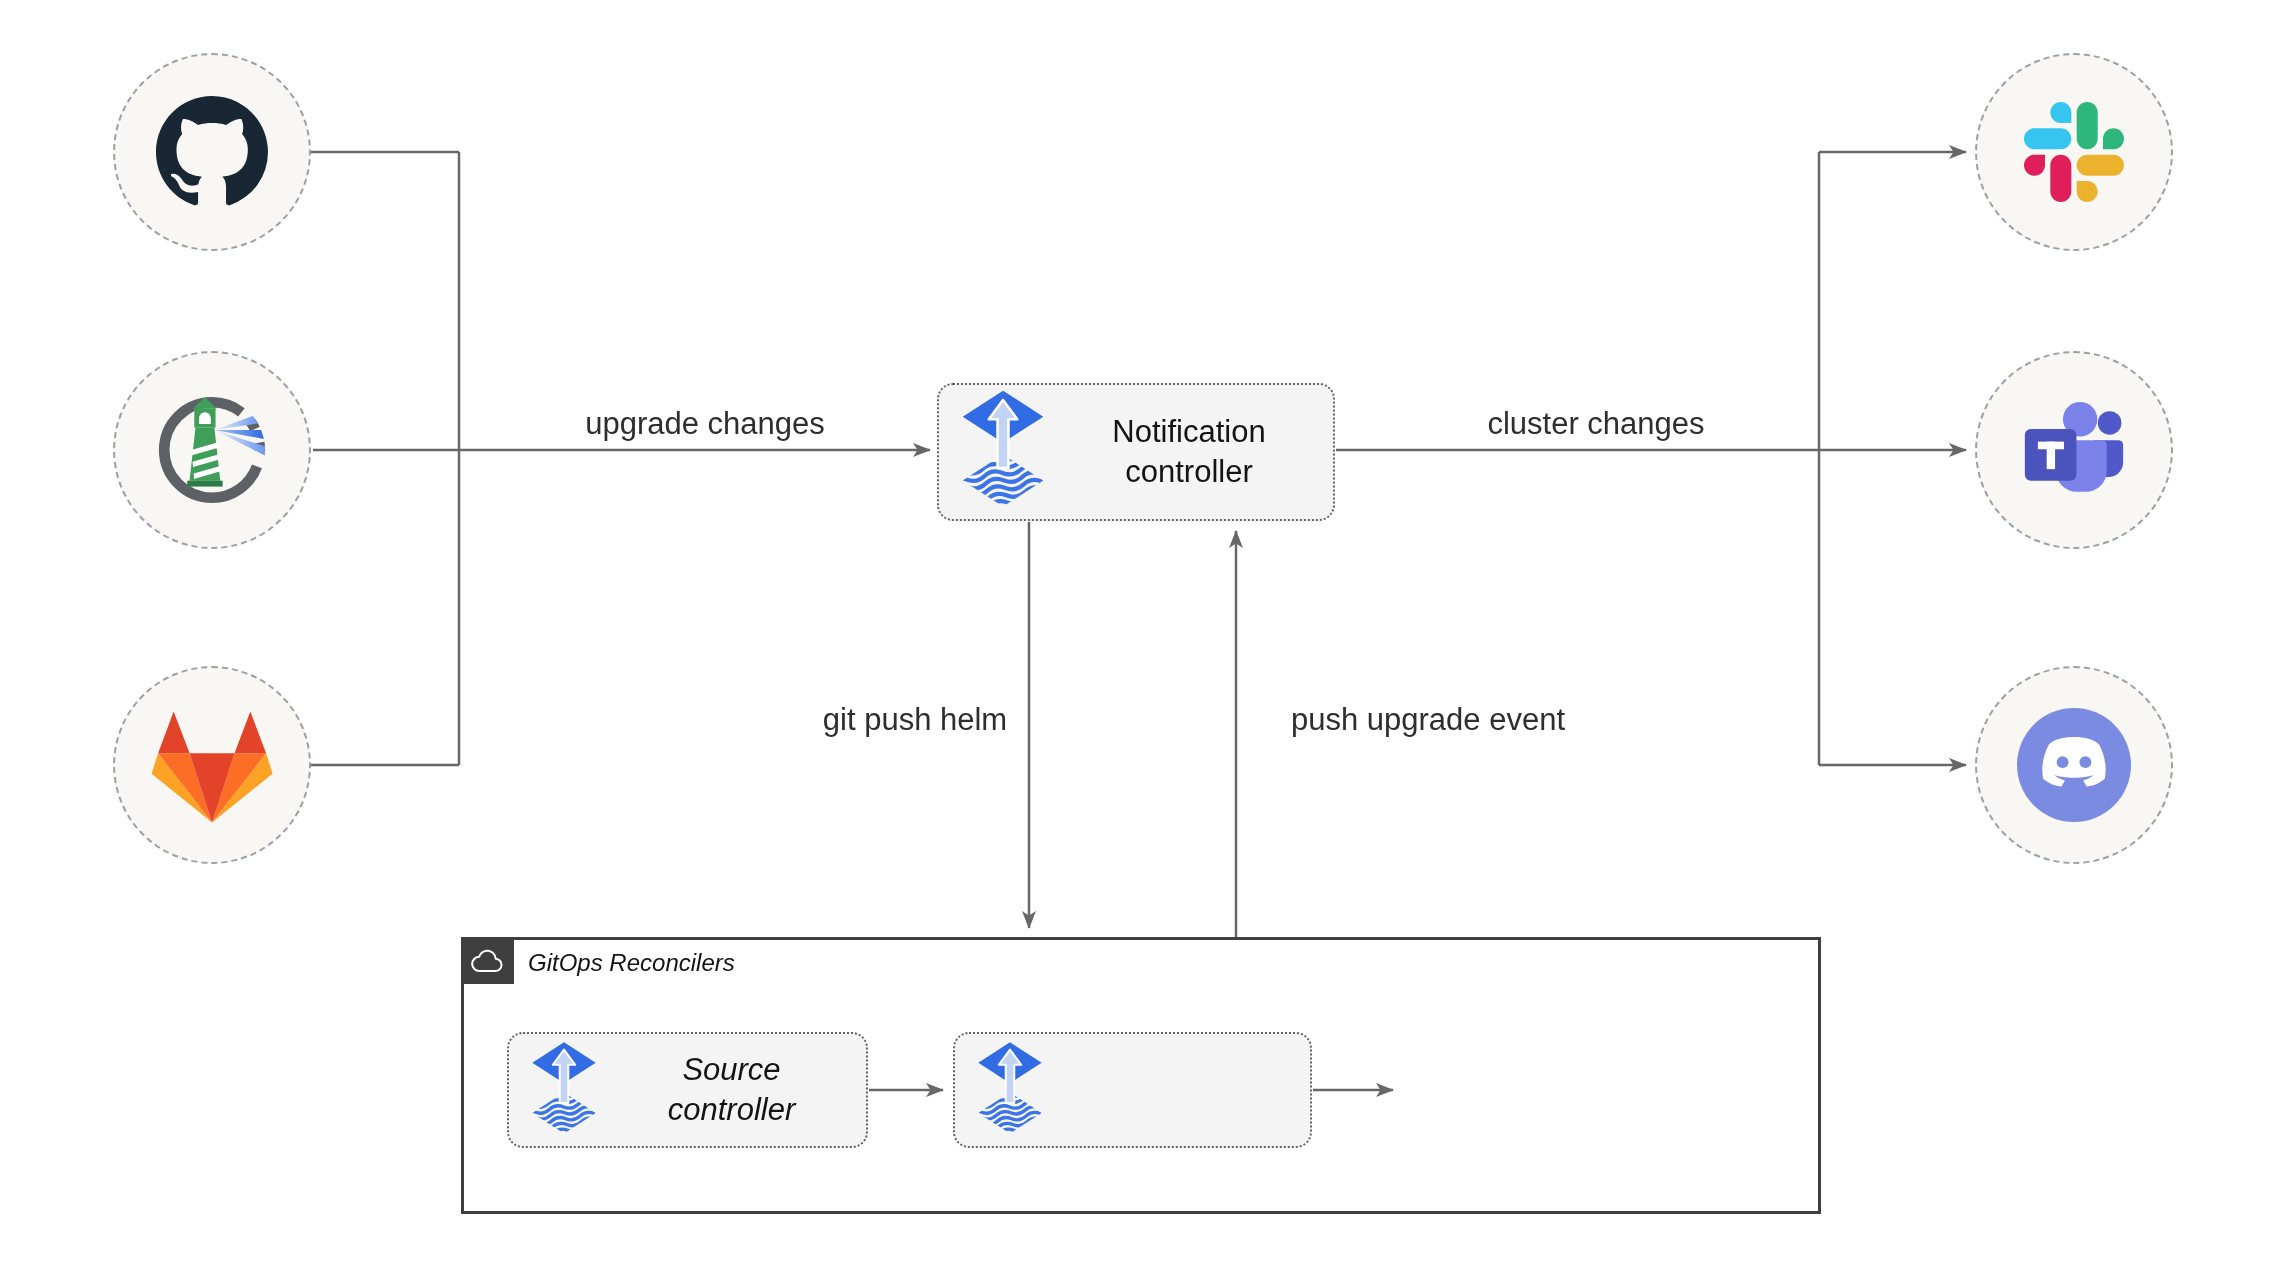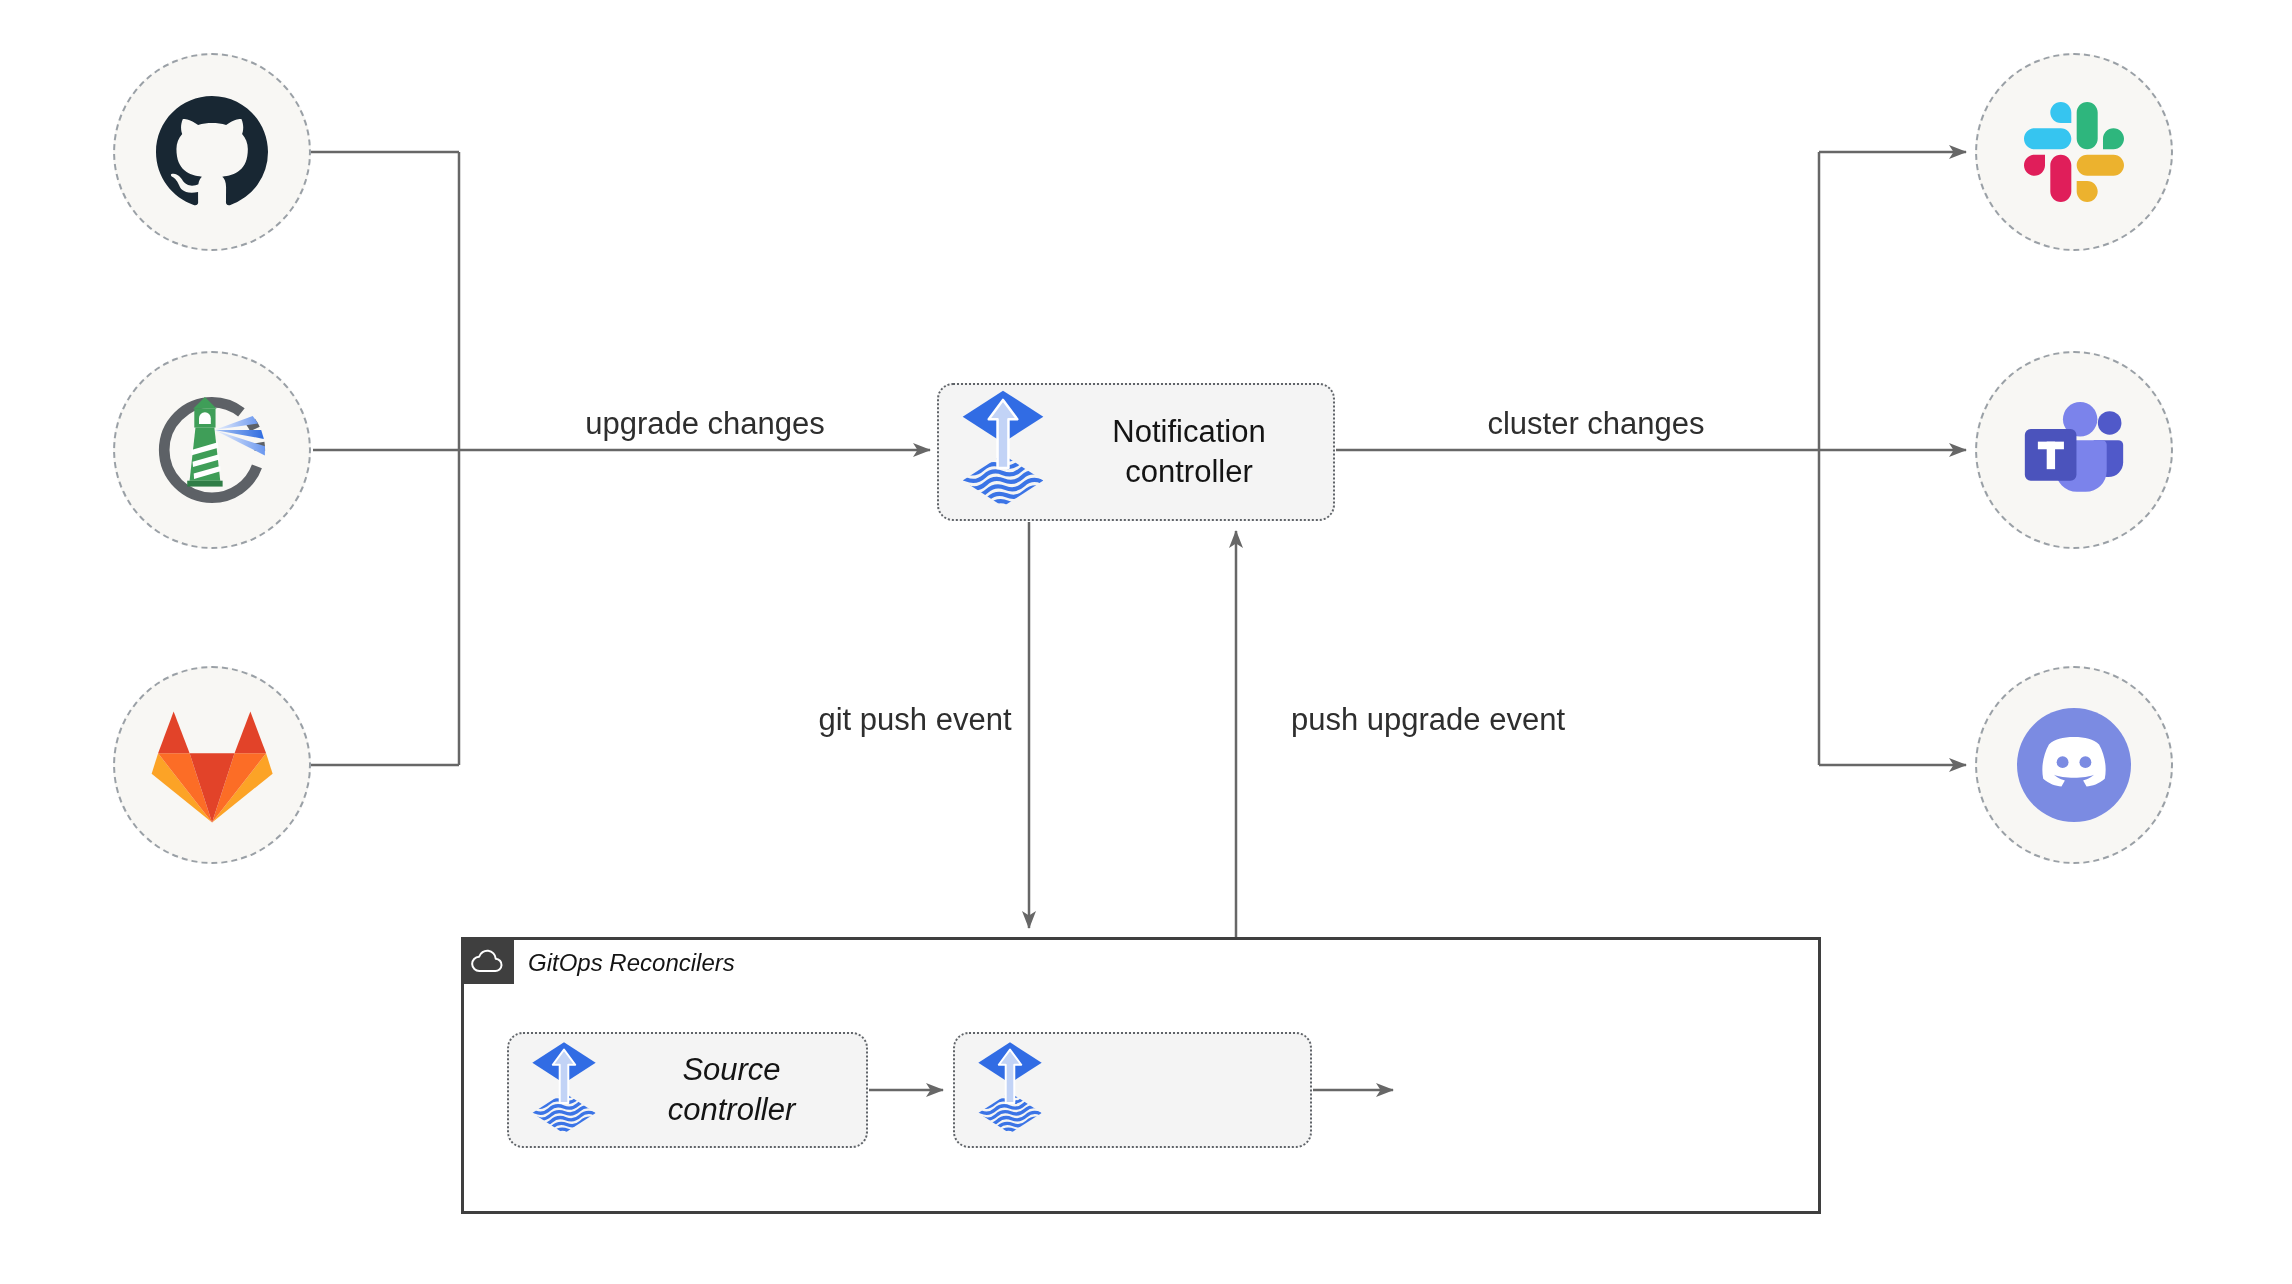--- a/index.html
+++ b/index.html
@@ -179,21 +179,21 @@
     <svg width="114" height="114" viewBox="0 0 100 100">
       <circle cx="50" cy="50" r="50" fill="#7b8be2"></circle>
       <path fill="#ffffff" d="M28,32 C33,27.5 40,25.5 50,25.5 C60,25.5 67,27.5 72,32 C77,41 79,52 77,62 C72,66.5 66,68.5 61,68.8 L58,63.5 C63,62 65.5,60.5 67.5,58.5 C60,62 40,62 32.5,58.5 C34.5,60.5 37,62 42,63.5 L39,68.8 C34,68.5 28,66.5 23,62 C21,52 23,41 28,32 Z"></path>
       <circle cx="40" cy="47.5" r="5.2" fill="#7b8be2"></circle>
       <circle cx="60" cy="47.5" r="5.2" fill="#7b8be2"></circle>
     </svg>
   </div>
 
   <div class="edge-label" style="left:705px; top:406px">upgrade changes</div>
   <div class="edge-label" style="left:1596px; top:406px">cluster changes</div>
-  <div class="edge-label" style="left:915px; top:702px">git push event</div>
+  <div class="edge-label" style="left:915px; top:702px">git push helm</div>
   <div class="edge-label" style="left:1428px; top:702px">push upgrade event</div>
 
   <div class="gitops-box">
     <div class="gitops-badge">
       <svg width="34" height="26" viewBox="0 0 44 32">
         <path d="M11,29 h20 a8,8 0 0 0 1,-16 a11,11 0 0 0 -21.5,-2.5 a8.5,8.5 0 0 0 0.5,18.5 z" fill="none" stroke="#ffffff" stroke-width="2.6" stroke-linejoin="round"></path>
       </svg>
     </div>
     <div class="gitops-title">GitOps Reconcilers</div>
   </div>

